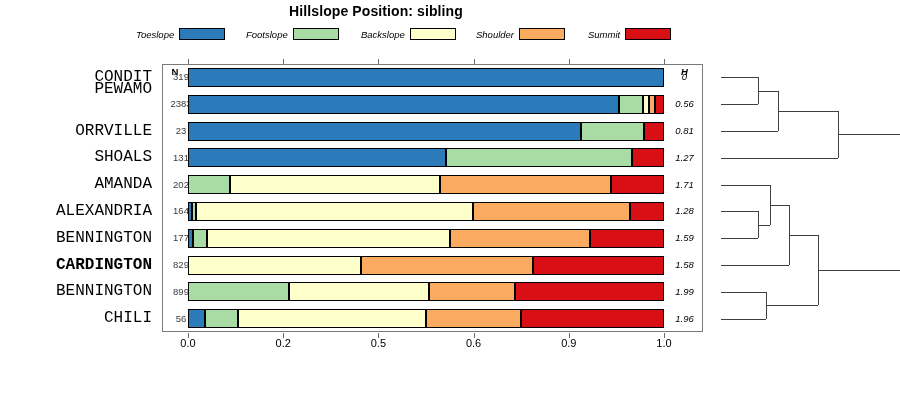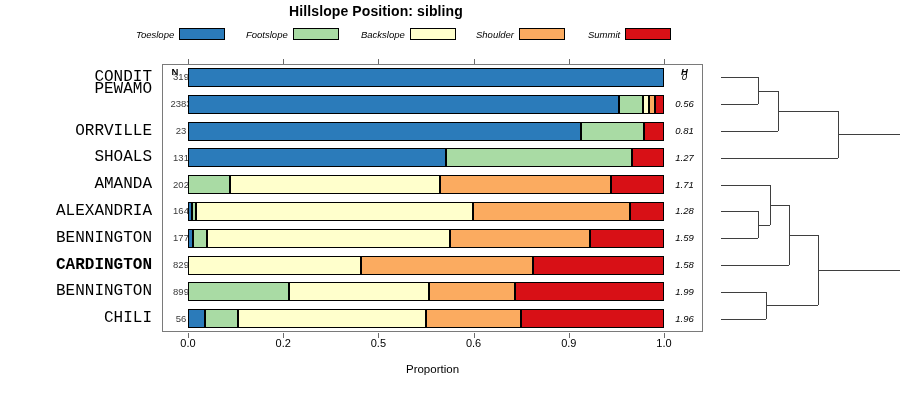--- a/index.html
+++ b/index.html
@@ -236,21 +236,20 @@
       <div class="tick top" style="left: 457.6px;"></div>
       <div class="tick bot" style="left: 457.6px;"></div>
       <div class="xticklab" style="left: 457.6px;">0.6</div>
       <div class="tick top" style="left: 552.8px;"></div>
       <div class="tick bot" style="left: 552.8px;"></div>
       <div class="xticklab" style="left: 552.8px;">0.9</div>
       <div class="tick top" style="left: 648px;"></div>
       <div class="tick bot" style="left: 648px;"></div>
       <div class="xticklab" style="left: 648px;">1.0</div>
     </div>
-  <div class="xtitle">Proportion</div>
 
   <div class="dendro">
       <div class="dl h" style="left: 15px; top: 13.4px; width: 37px;"></div>
       <div class="dl h" style="left: 15px; top: 40.2px; width: 37px;"></div>
       <div class="dl v" style="left: 52px; top: 13.4px; height: 26.8px;"></div>
       <div class="dl h" style="left: 52px; top: 26.8px; width: 20px;"></div>
       <div class="dl h" style="left: 15px; top: 67px; width: 57px;"></div>
       <div class="dl v" style="left: 72px; top: 26.8px; height: 40.2px;"></div>
       <div class="dl h" style="left: 72px; top: 46.9px; width: 60px;"></div>
       <div class="dl h" style="left: 15px; top: 93.8px; width: 117px;"></div>

